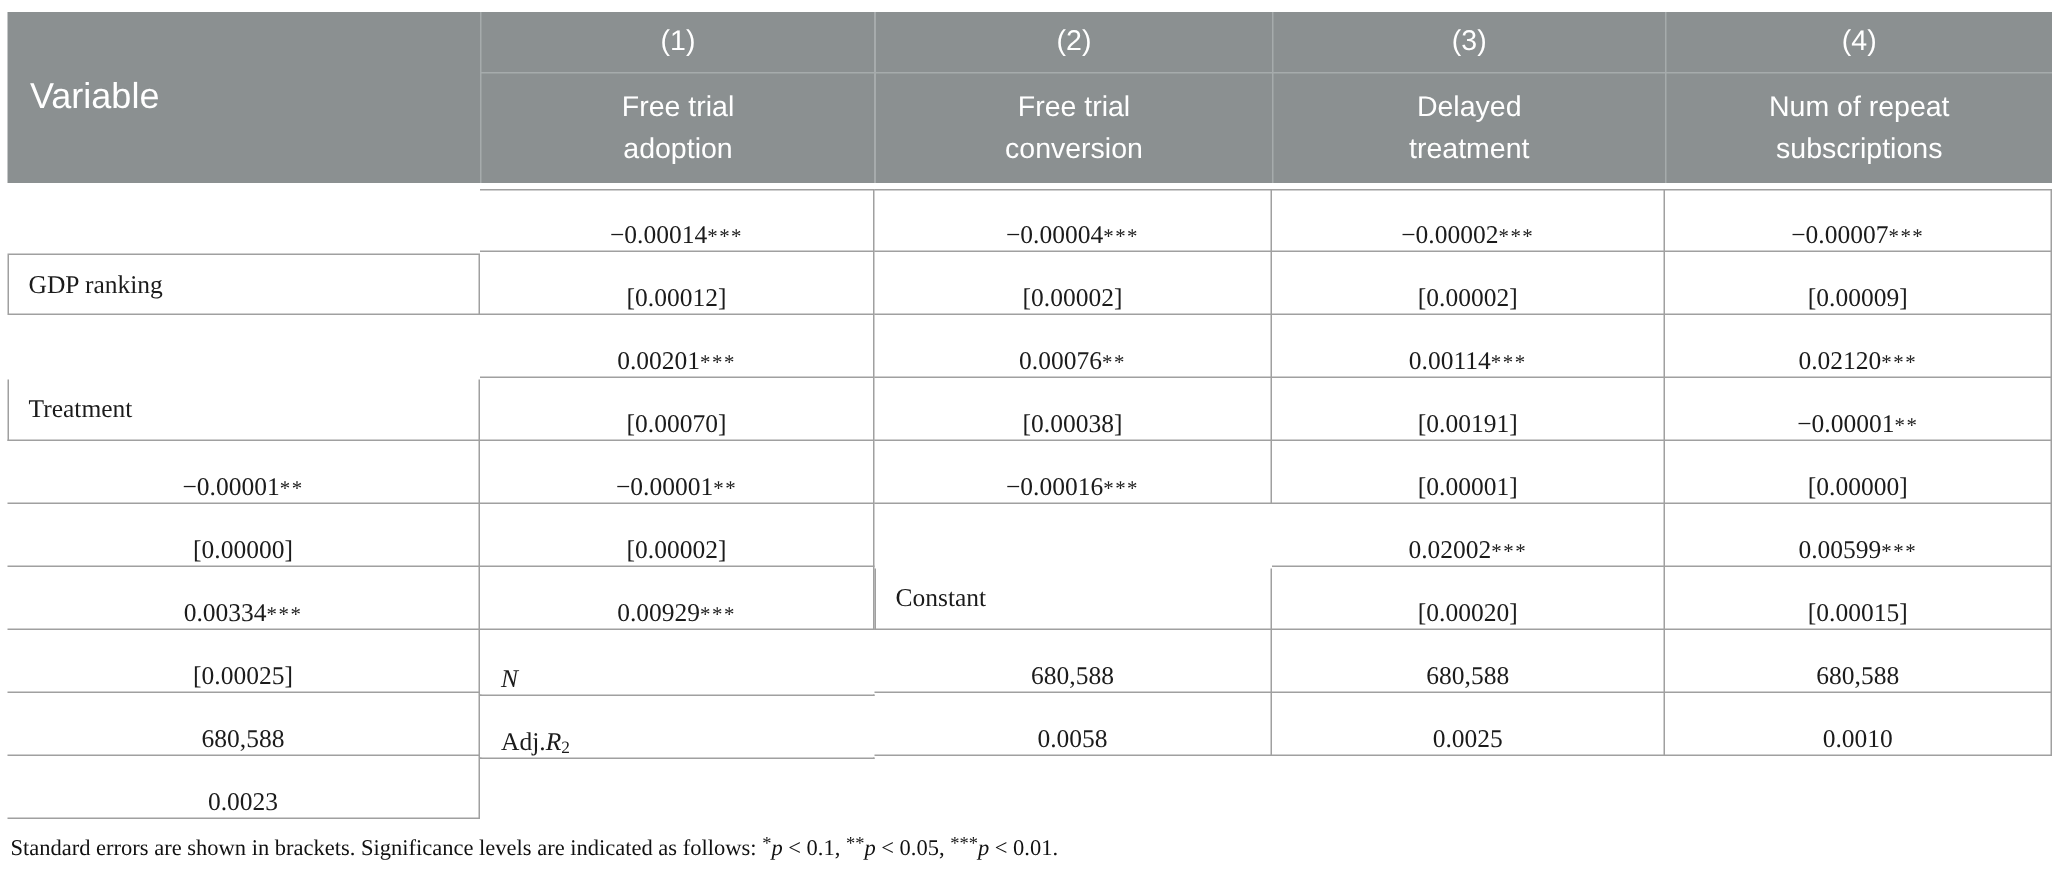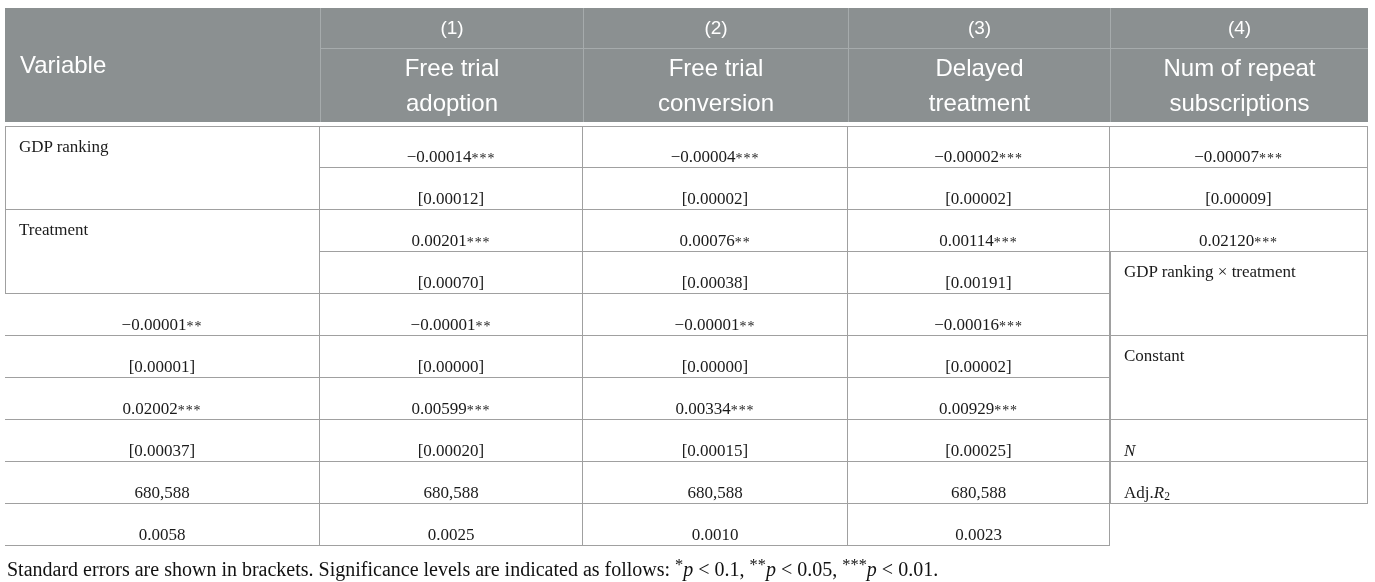--- a/index.html
+++ b/index.html
@@ -35,21 +35,21 @@
     justify-content: flex-start;
     text-align: left;
     padding-left: 15px;
     font-size: 24px;
   }
   .h-num {
     font-size: 19px;
     border-left: 1px solid #a6abac;
   }
   .h-name {
-    font-size: 24px;
+    font-size: 19px;
     line-height: 1.45;
     border-left: 1px solid #a6abac;
     border-top: 1px solid #a6abac;
     white-space: pre-line;
   }
   
   .gap {
     grid-column: 1 / -1;
     background: #ffffff;
   }
@@ -59,38 +59,39 @@
     border-bottom: 1px solid #a0a0a0;
     display: flex;
     align-items: flex-end;
     justify-content: center;
     font-size: 17px;
   }
   .c.first {
     border-left: 1px solid #a0a0a0;
     justify-content: flex-start;
     padding-left: 13px;
+    margin-top: 43px;
   }
   .c.rt { border-top: 1px solid #a0a0a0; }
   .vcell {
     grid-row: span 2;
     align-items: flex-start;
     padding-top: 10px;
   }
   .stars {
     font-size: 0.82em;
     vertical-align: 0.35em;
     letter-spacing: 1px;
   }
   .ital { font-style: italic; }
   sup { font-size: 0.68em; }
   
   .footnote {
     margin: 9px 0 12px 2px;
-    font-size: 20px;
+    font-size: 15px;
     color: #111111;
   }
   .footnote .stars { letter-spacing: 0; }
 </style>
 </head>
 <body>
 
 <div class="wrap">
   <div class="grid">
 
@@ -146,21 +147,20 @@
         <span class="stars">***</span>
       </div>
     <div class="c">
         <span>0.02120</span>
         <span class="stars">***</span>
       </div>
     <div class="c">[0.00070]</div>
     <div class="c">[0.00038]</div>
     <div class="c">[0.00191]</div>
 
-    <div class="c first vcell">GDP ranking × treatment</div>
     <div class="c">
         <span>−0.00001</span>
         <span class="stars">**</span>
       </div>
     <div class="c">
         <span>−0.00001</span>
         <span class="stars">**</span>
       </div>
     <div class="c">
         <span>−0.00001</span>
@@ -185,21 +185,20 @@
         <span class="stars">***</span>
       </div>
     <div class="c">
         <span>0.00334</span>
         <span class="stars">***</span>
       </div>
     <div class="c">
         <span>0.00929</span>
         <span class="stars">***</span>
       </div>
-    <div class="c">[0.00037]</div>
     <div class="c">[0.00020]</div>
     <div class="c">[0.00015]</div>
     <div class="c">[0.00025]</div>
 
     <div class="c first">
         <span></span>
         <span class="ital">N</span>
         <sup></sup>
       </div>
     <div class="c">680,588</div>

